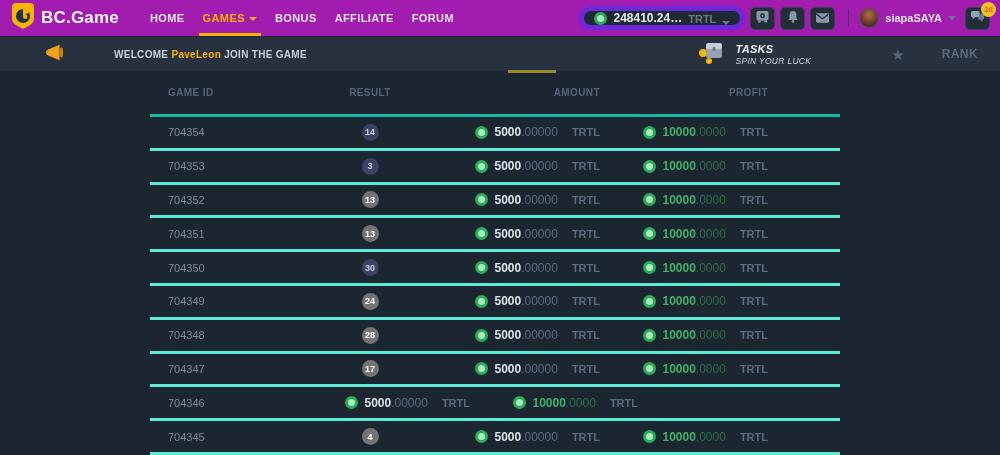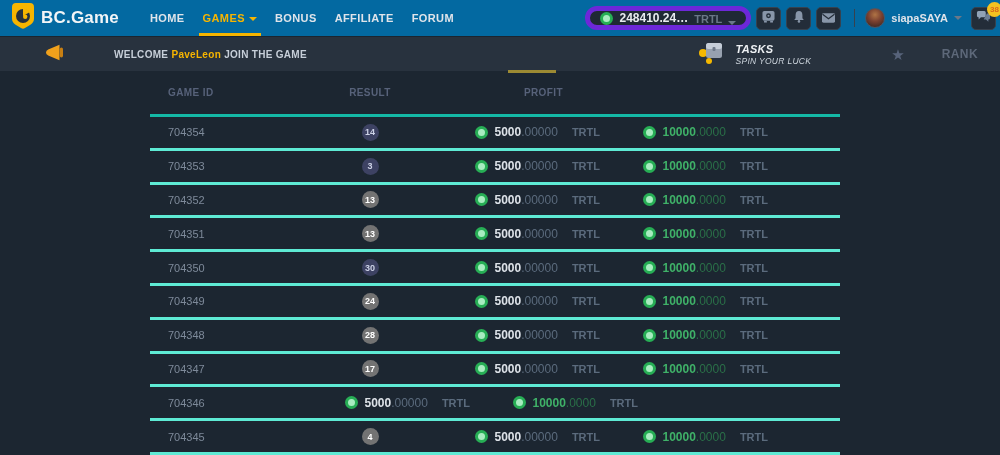--- a/index.html
+++ b/index.html
@@ -1,22 +1,22 @@
 <!DOCTYPE html>
 <html><head>
 <meta charset="utf-8">
 <style>
   * { margin:0; padding:0; box-sizing:border-box; }
   html,body { width:1000px; height:455px; overflow:hidden; background:#1c2631;
               font-family:"Liberation Sans", sans-serif; }
   .page { position:relative; width:1000px; height:455px; }
 
   
-  .navbar { height:36px; background:#0369a1; display:flex; align-items:center;
-            padding:0 4px 0 12px; position:relative; }
+  .navbar { height:36px; background:#a21caf; display:flex; align-items:center;
+            padding:0 10px 0 12px; position:relative; }
   .brand { display:flex; align-items:center; gap:7px; }
   .brand-name { color:#f2f5f7; font-size:17px; font-weight:800; letter-spacing:.2px; }
   .main-nav { display:flex; margin-left:22px; height:36px; }
   .nav-item { position:relative; height:36px; display:flex; align-items:center; gap:4px;
               padding:0 9px; cursor:pointer; }
   .nav-label { color:#dfe4ea; font-size:11px; font-weight:700; letter-spacing:.4px; }
   .nav-item.active .nav-label { color:#f7b500; }
   .nav-item .caret { border-left:4px solid transparent; border-right:4px solid transparent;
                      border-top:4px solid #f7b500; margin-top:1px; }
   .nav-item.active::after { content:""; position:absolute; left:5px; right:5px; bottom:0;
@@ -214,20 +214,21 @@
     </div>
 
     <div class="tab-dash"></div>
   </div>
 
   <div class="main-area">
     <div class="bets-table">
       <div class="thead">
         <div class="hcell c1">GAME ID</div>
         <div class="hcell c2">RESULT</div>
+        <div class="hcell c3">AMOUNT</div>
         <div class="hcell c4">PROFIT</div>
       </div>
       <div>
   <div class="trow">
     <div class="c1 game-id">704354</div>
     <div class="c2">
       <span class="badge badge-navy">14</span>
     </div>
     <div class="c3">
       <span class="money amt">

